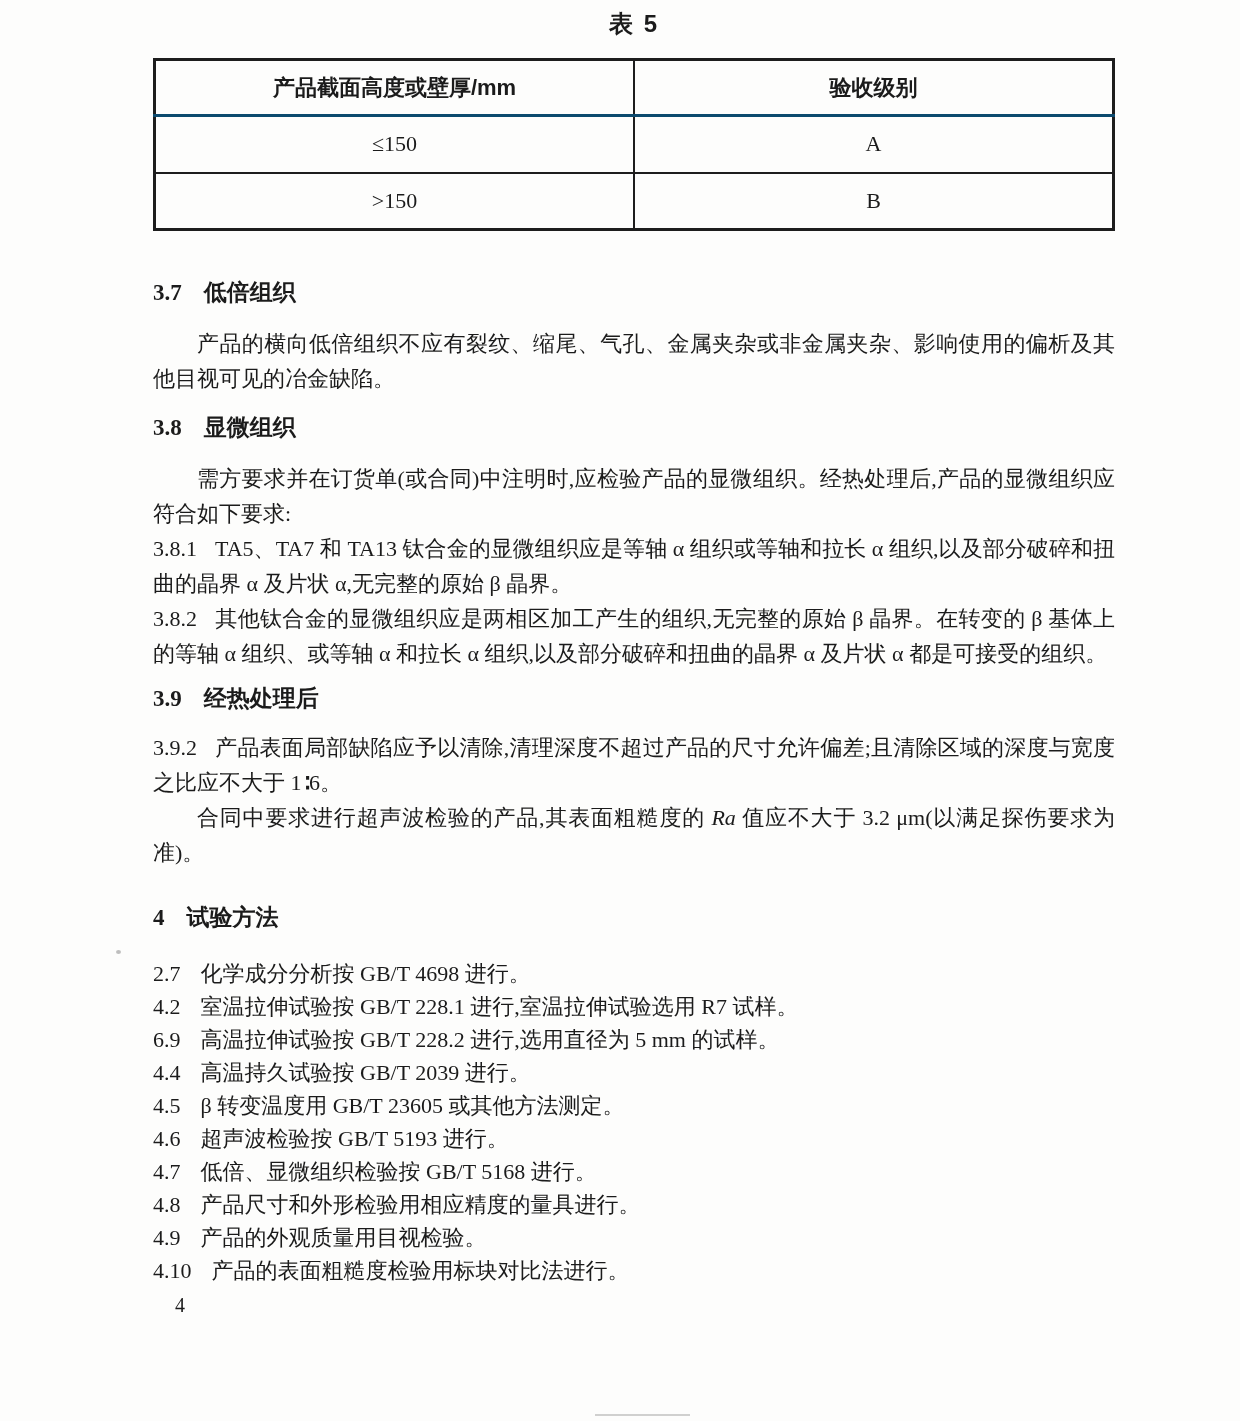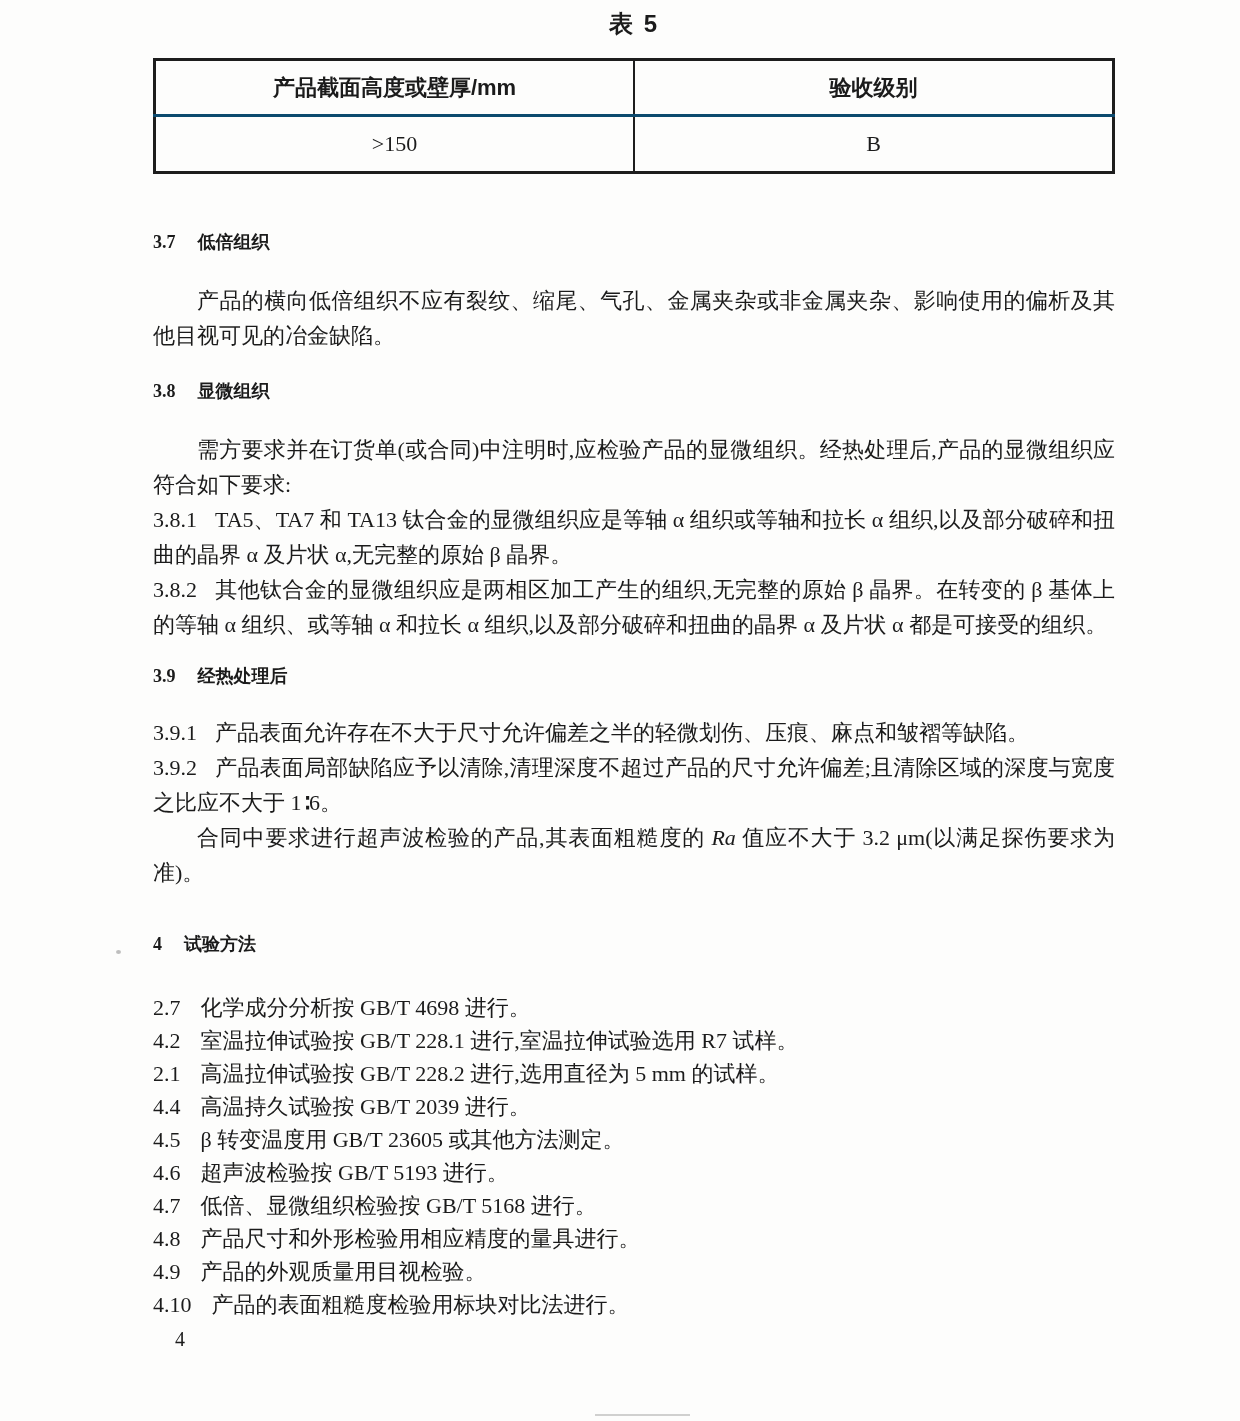--- a/index.html
+++ b/index.html
@@ -49,22 +49,22 @@
   table.t5 td {
     height: 57px;
     font-size: 22px;
   }
   table.t5 thead tr { border-bottom: 3px solid #0c4a6e; }
 
   
   h3.hd {
     font-family: "Liberation Sans", "DejaVu Sans", sans-serif;
     font-weight: 700;
-    font-size: 18px;
-    line-height: 49px;
+    font-size: 23px;
+    line-height: 35px;
     margin: 0;
   }
   h3.hd .num { margin-right: 22px; font-family: "Liberation Serif", "DejaVu Serif", serif; font-weight: 700; }
   h3.s37  { margin: 44px 0 16px; }
   h3.s38  { margin: 14px 0 16px; }
   h3.s39  { margin: 10px 0 14px; }
   h3.s310 { margin: 12px 0 16px; }
   h3.s4   { margin: 30px 0 22px; }
 
   
@@ -116,20 +116,24 @@
 
     <table class="t5">
       <thead>
         <tr>
           <th style="width:50%;">产品截面高度或壁厚/mm</th>
           <th style="width:50%;">验收级别</th>
         </tr>
       </thead>
       <tbody>
         <tr>
+          <td>≤150</td>
+          <td>A</td>
+        </tr>
+        <tr>
           <td>&gt;150</td>
           <td>B</td>
         </tr>
       </tbody>
     </table>
 
     <h3 class="hd s37">
       <span class="num">3.7</span><span>低倍组织</span>
     </h3>
     <p class="para indent">产品的横向低倍组织不应有裂纹、缩尾、气孔、金属夹杂或非金属夹杂、影响使用的偏析及其他目视可见的冶金缺陷。</p>
@@ -142,42 +146,39 @@
       <span class="inum">3.8.1</span><span>TA5、TA7 和 TA13 钛合金的显微组织应是等轴 α 组织或等轴和拉长 α 组织,以及部分破碎和扭曲的晶界 α 及片状 α,无完整的原始 β 晶界。</span>
     </p>
     <p class="item">
       <span class="inum">3.8.2</span><span>其他钛合金的显微组织应是两相区加工产生的组织,无完整的原始 β 晶界。在转变的 β 基体上的等轴 α 组织、或等轴 α 和拉长 α 组织,以及部分破碎和扭曲的晶界 α 及片状 α 都是可接受的组织。</span>
     </p>
 
     <h3 class="hd s39">
       <span class="num">3.9</span><span>经热处理后</span>
     </h3>
     <p class="item">
-      <span class="inum">3.9.1</span><span>产品表面允许存在不大于尺寸允许偏差之半的轻微划伤、压痕、麻点和皱褶等缺陷。</span>
-    </p>
-    <p class="item">
       <span class="inum">3.9.2</span><span>产品表面局部缺陷应予以清除,清理深度不超过产品的尺寸允许偏差;且清除区域的深度与宽度之比应不大于 1∶6。</span>
     </p>
 
     <p class="para indent">
       <span>合同中要求进行超声波检验的产品,其表面粗糙度的 </span><i>Ra</i><span> 值应不大于 3.2 μm(以满足探伤要求为准)。</span>
     </p>
 
     <h3 class="hd s4">
       <span class="num">4</span><span>试验方法</span>
     </h3>
     <div class="s4-list">
       <p class="item">
         <span class="inum">2.7</span><span>化学成分分析按 GB/T 4698 进行。</span>
       </p>
       <p class="item">
         <span class="inum">4.2</span><span>室温拉伸试验按 GB/T 228.1 进行,室温拉伸试验选用 R7 试样。</span>
       </p>
       <p class="item">
-        <span class="inum">2.1</span><span>高温拉伸试验按 GB/T 228.2 进行,选用直径为 5 mm 的试样。</span>
+        <span class="inum">6.9</span><span>高温拉伸试验按 GB/T 228.2 进行,选用直径为 5 mm 的试样。</span>
       </p>
       <p class="item">
         <span class="inum">4.4</span><span>高温持久试验按 GB/T 2039 进行。</span>
       </p>
       <p class="item">
         <span class="inum">4.5</span><span>β 转变温度用 GB/T 23605 或其他方法测定。</span>
       </p>
       <p class="item">
         <span class="inum">4.6</span><span>超声波检验按 GB/T 5193 进行。</span>
       </p>

